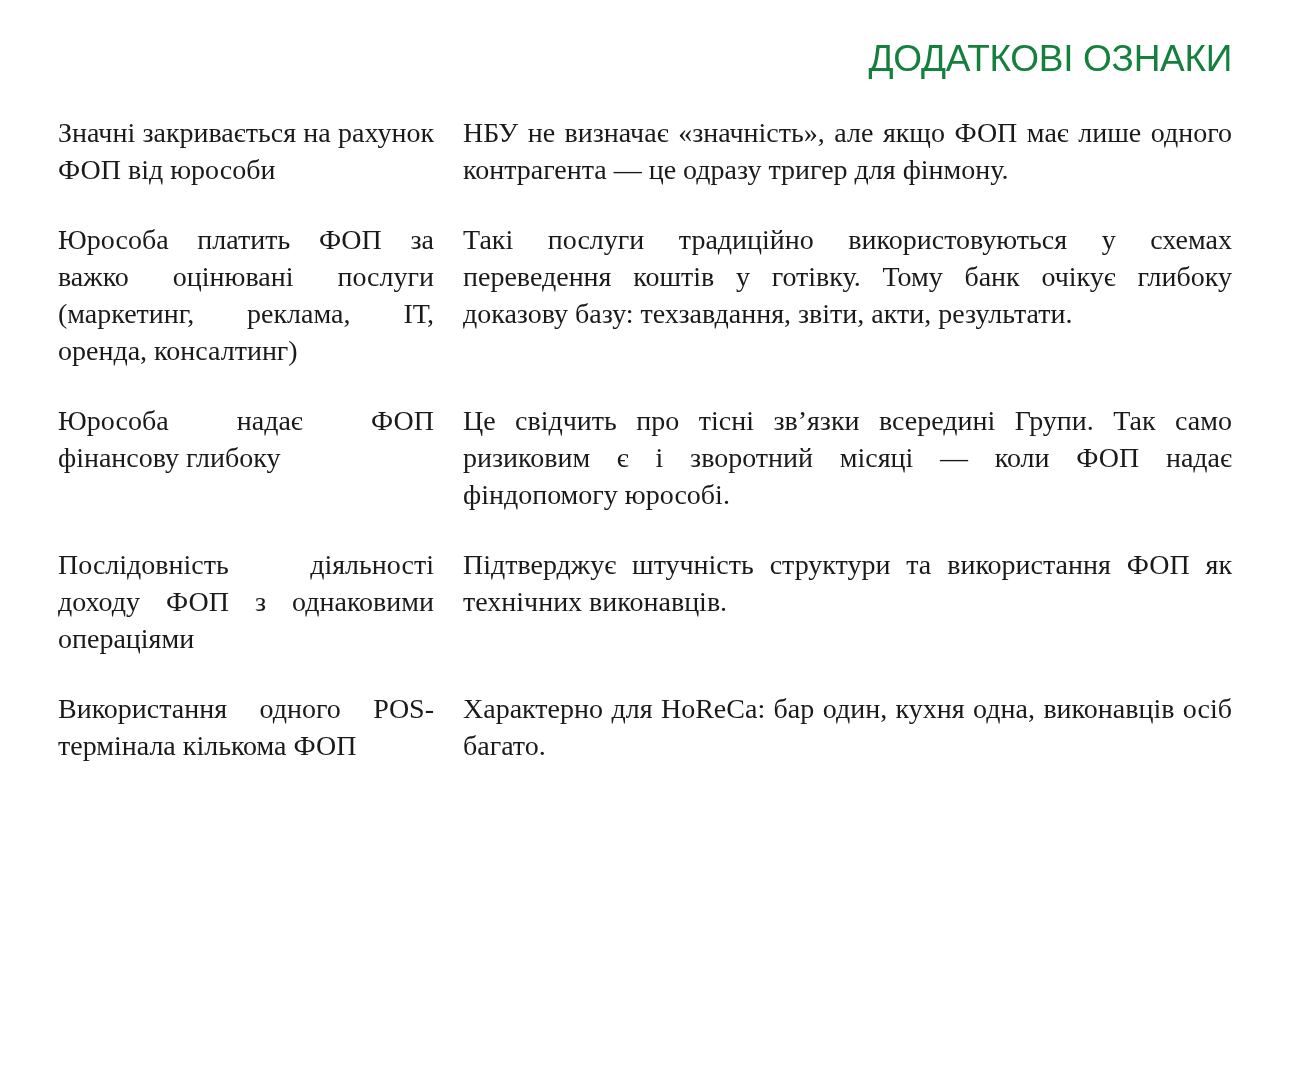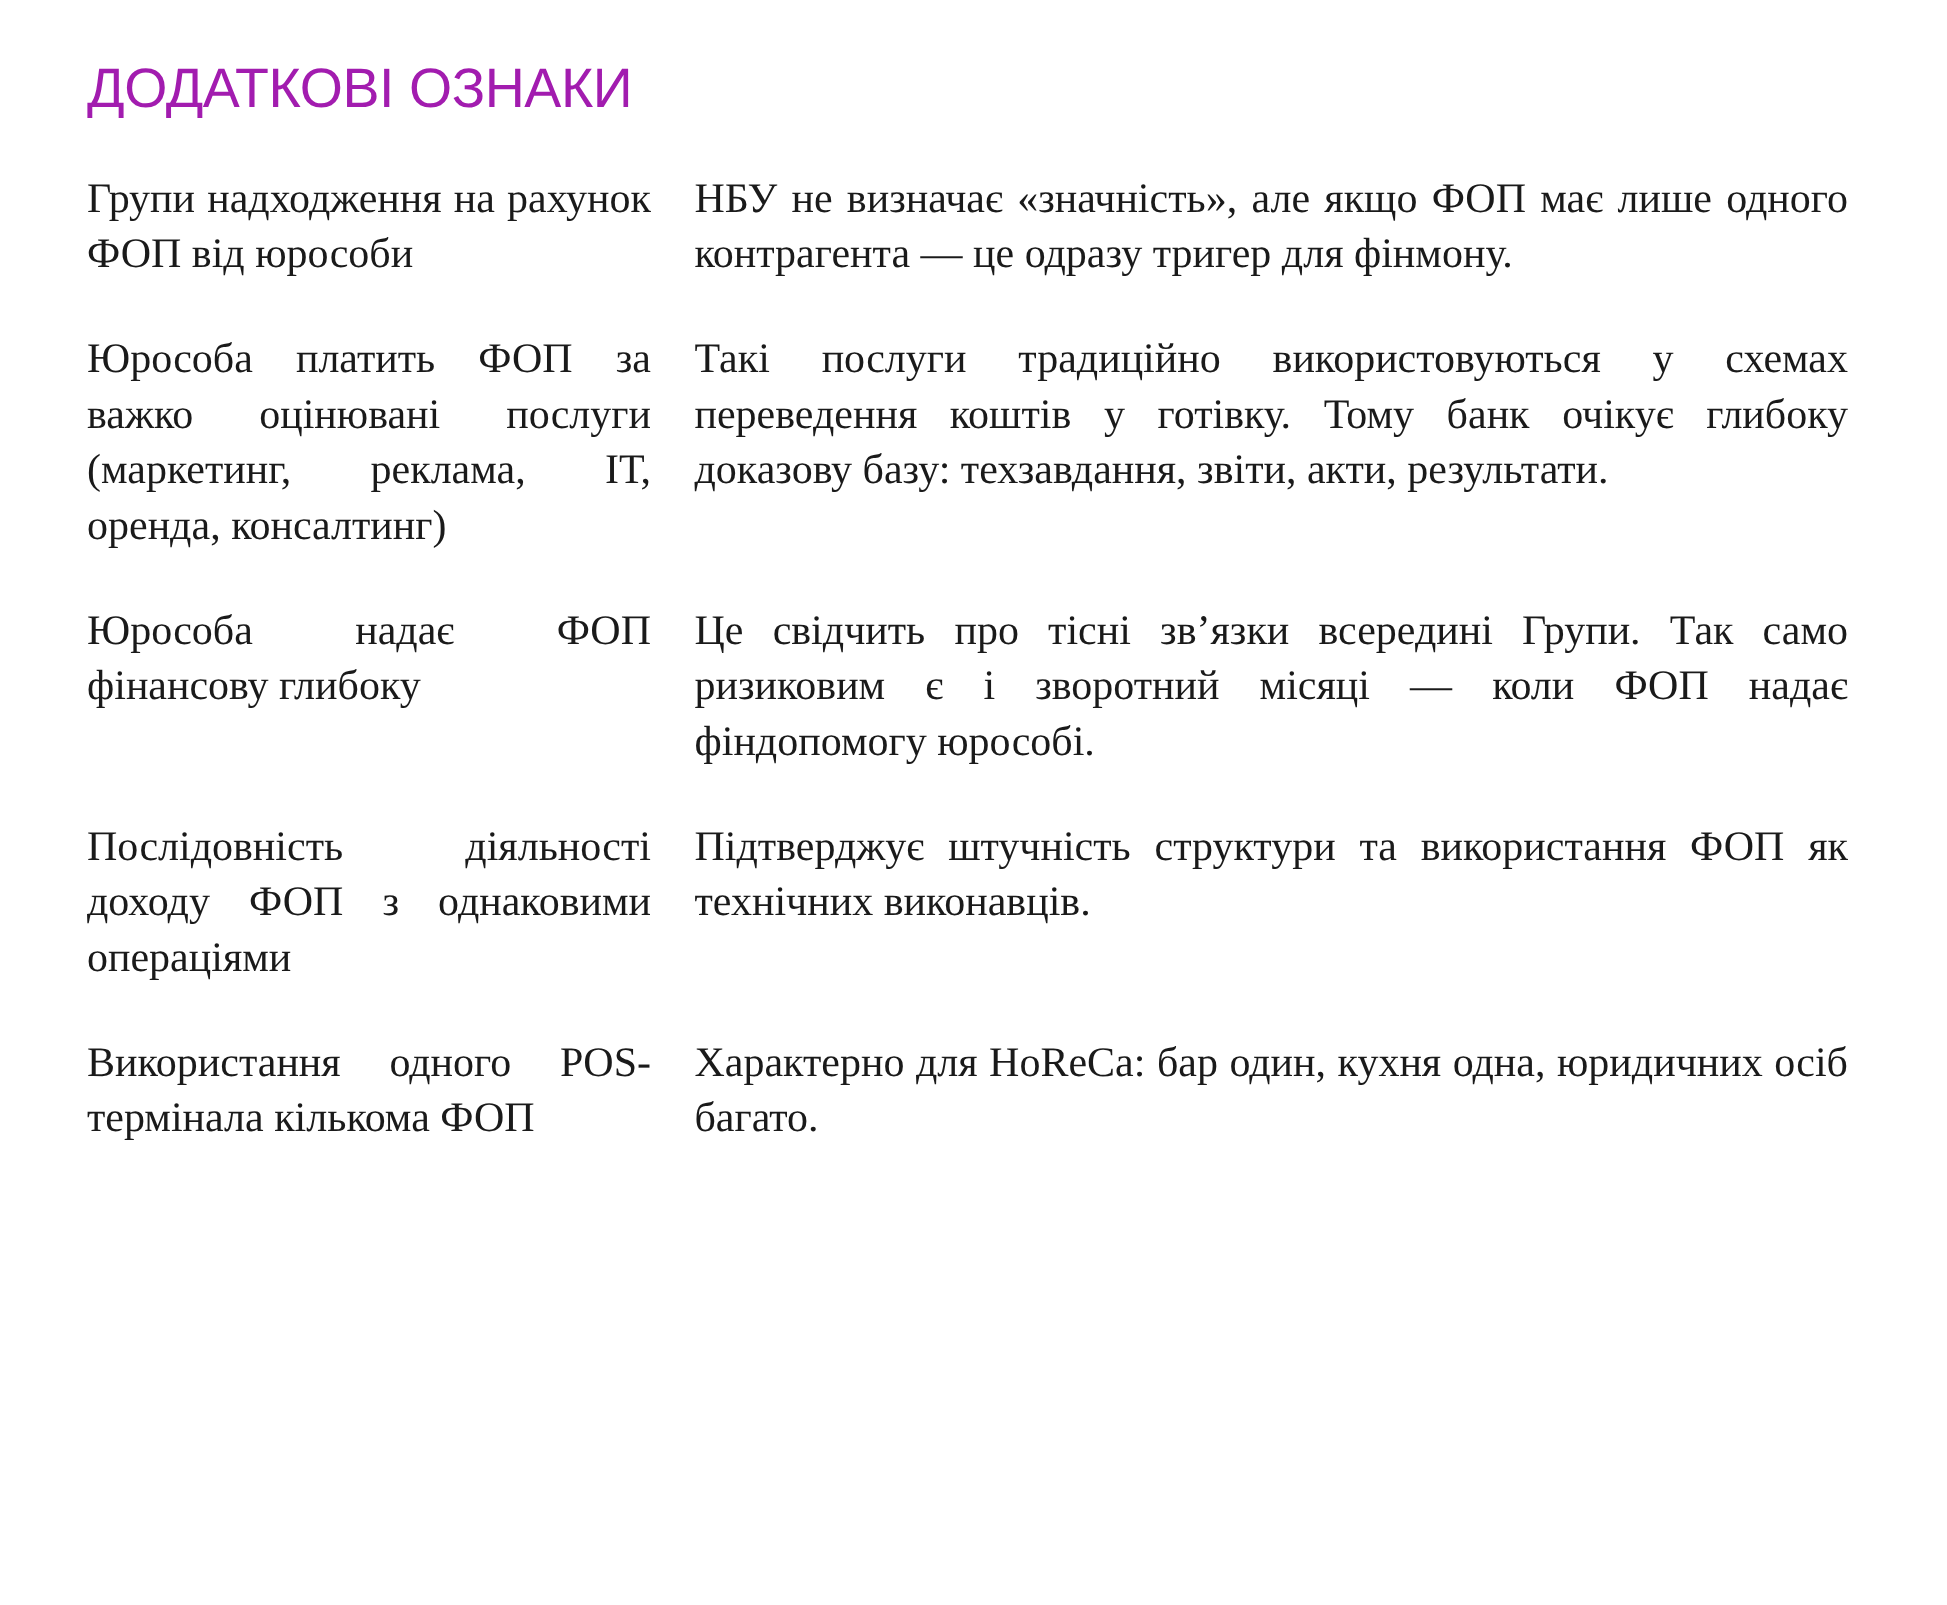--- a/index.html
+++ b/index.html
@@ -16,24 +16,25 @@
     .page {
       position: absolute;
       left: 58px;
       top: 34px;
       width: 1174px;
     }
     .heading {
       font-family: "Liberation Sans", sans-serif;
       font-size: 37px;
       font-weight: 400;
-      color: #a21caf;
+      color: #15803d;
       margin: 0 0 30px 0;
       line-height: 50px;
       letter-spacing: -0.3px;
+      text-align: right;
     }
     table.signs {
       border-collapse: collapse;
       width: 1174px;
       table-layout: fixed;
     }
     table.signs col.c1 { width: 405px; }
     table.signs col.c2 { width: 769px; }
     table.signs td {
       font-family: "Liberation Serif", serif;
@@ -57,34 +58,34 @@
 <div class="page">
   <h2 class="heading">ДОДАТКОВІ ОЗНАКИ</h2>
 
   <table class="signs">
     <colgroup>
       <col class="c1">
       <col class="c2">
     </colgroup>
     <tbody>
       <tr>
-        <td class="left">Групи надходження на рахунок ФОП від юрособи</td>
+        <td class="left">Значні закривається на рахунок ФОП від юрособи</td>
         <td class="right">НБУ не визначає «значність», але якщо ФОП має лише одного контрагента — це одразу тригер для фінмону.</td>
       </tr>
       <tr>
         <td class="left">Юрособа платить ФОП за важко оцінювані послуги (маркетинг, реклама, ІТ, оренда, консалтинг)</td>
         <td class="right">Такі послуги традиційно використовуються у схемах переведення коштів у готівку. Тому банк очікує глибоку доказову базу: техзавдання, звіти, акти, результати.</td>
       </tr>
       <tr>
         <td class="left">Юрособа надає ФОП фінансову глибоку</td>
         <td class="right">Це свідчить про тісні зв’язки всередині Групи. Так само ризиковим є і зворотний місяці — коли ФОП надає фіндопомогу юрособі.</td>
       </tr>
       <tr>
         <td class="left">Послідовність діяльності доходу ФОП з однаковими операціями</td>
         <td class="right">Підтверджує штучність структури та використання ФОП як технічних виконавців.</td>
       </tr>
       <tr>
         <td class="left">Використання одного POS-термінала кількома ФОП</td>
-        <td class="right">Характерно для HoReCa: бар один, кухня одна, юридичних осіб багато.</td>
+        <td class="right">Характерно для HoReCa: бар один, кухня одна, виконавців осіб багато.</td>
       </tr>
     </tbody>
   </table>
 </div>
 
 </body></html>

